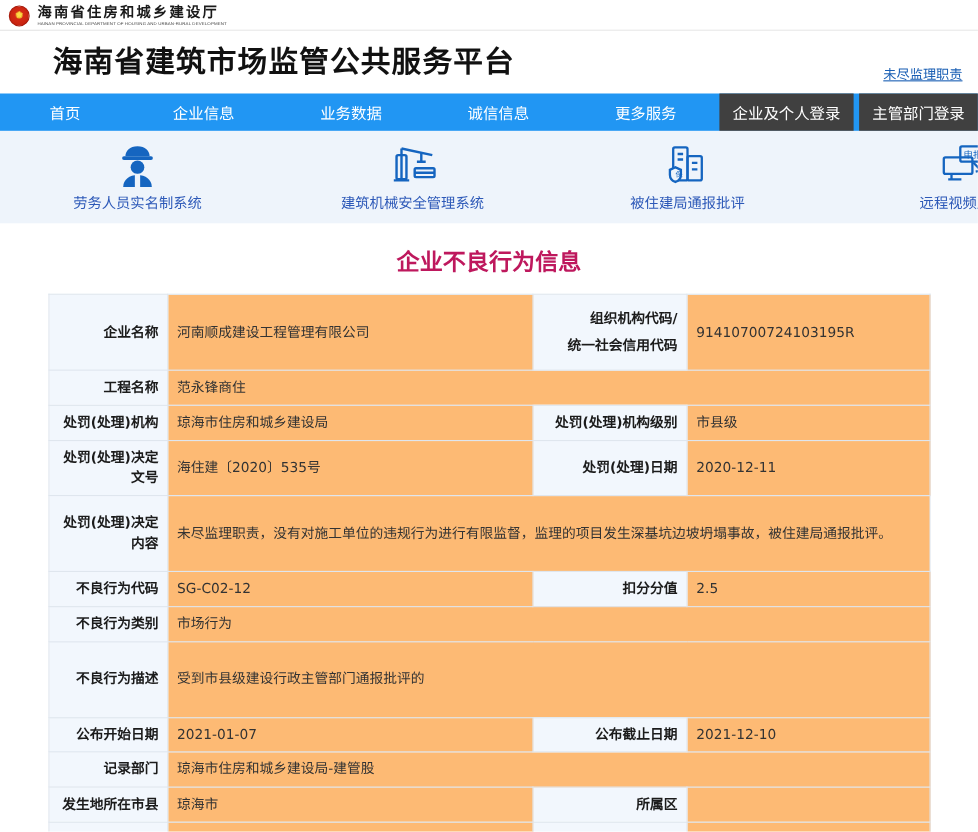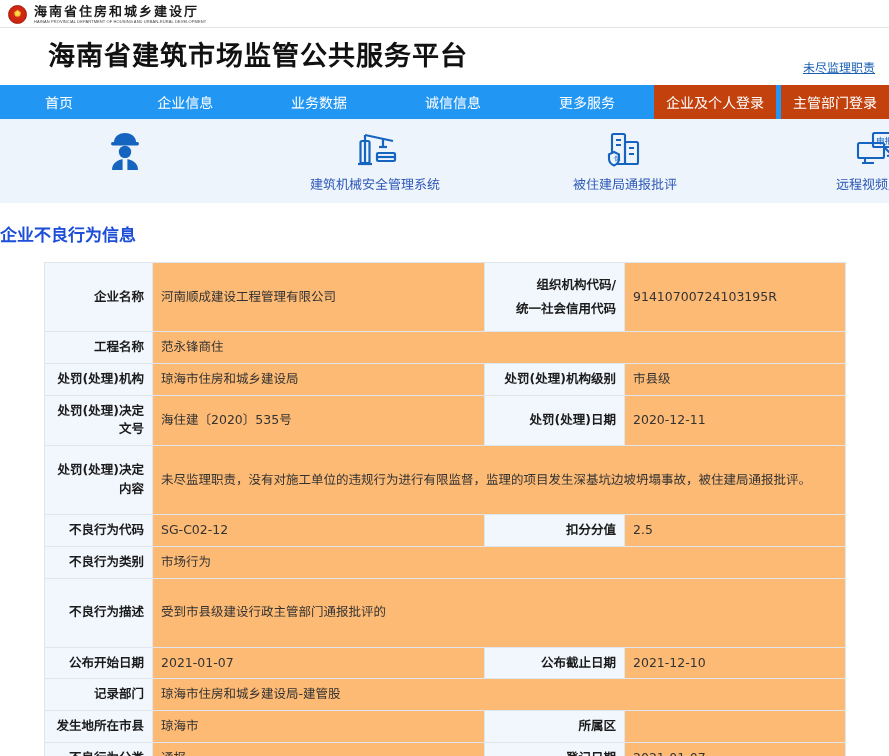--- a/index.html
+++ b/index.html
@@ -114,21 +114,21 @@
     font-family: "DejaVu Sans", sans-serif;
     display: flex;
     align-items: center;
     justify-content: center;
     cursor: pointer;
     white-space: nowrap;
     padding: 0 10px;
   }
   .nav-spacer { flex: 1 1 auto; }
   .nav-btn {
-    background: #c2410c;
+    background: #404040;
     color: #ffffff;
     font-size: 14px;
     font-family: Liberation Sans, sans-serif;
     display: flex;
     align-items: center;
     justify-content: center;
     padding: 0 12px;
     cursor: pointer;
     white-space: nowrap;
   }
@@ -159,23 +159,24 @@
   .ql .lbl {
     font-size: 13px;
     color: #2d59b8;
     font-family: "DejaVu Sans", sans-serif;
     margin-top: 2px;
     white-space: nowrap;
   }
 
   
   .page-heading {
-    font-size: 17px;
+    text-align: center;
+    font-size: 21px;
     font-weight: bold;
-    color: #1d4ed8;
+    color: #be185d;
     font-family: "DejaVu Sans", sans-serif;
     padding: 18px 0 16px 0;
     background: #fff;
   }
 
   
   .tablewrap { padding: 0 44px 0 44px; }
   table.detail {
     width: 801px;
     border-collapse: collapse;
@@ -241,20 +242,21 @@
     <div class="ql">
       <div class="glyph">
         <svg width="44" height="42" viewBox="0 0 44 42" aria-hidden="true">
           <path d="M22 4c-7 0-11 4.5-11 9h22c0-4.5-4-9-11-9z" fill="#1565c0"></path>
           <rect x="8" y="13" width="28" height="3.4" rx="1.7" fill="#1565c0"></rect>
           <circle cx="22" cy="23" r="6.2" fill="#1565c0"></circle>
           <path d="M9 41c0-7 5.8-11 13-11s13 4 13 11z" fill="#1565c0"></path>
           <rect x="19.6" y="29" width="4.8" height="12" fill="#eef4fb"></rect>
         </svg>
       </div>
+      <div class="lbl">劳务人员实名制系统</div>
     </div>
 
     <div class="ql">
       <div class="glyph">
         <svg width="46" height="42" viewBox="0 0 46 42" aria-hidden="true">
           <g fill="none" stroke="#1565c0" stroke-width="2.2">
             <path d="M13 6 L41 12"></path>
             <path d="M13 6 L13 34"></path>
             <rect x="8.5" y="12" width="9" height="22" rx="1.5"></rect>
             <path d="M31 10 L31 18"></path>

